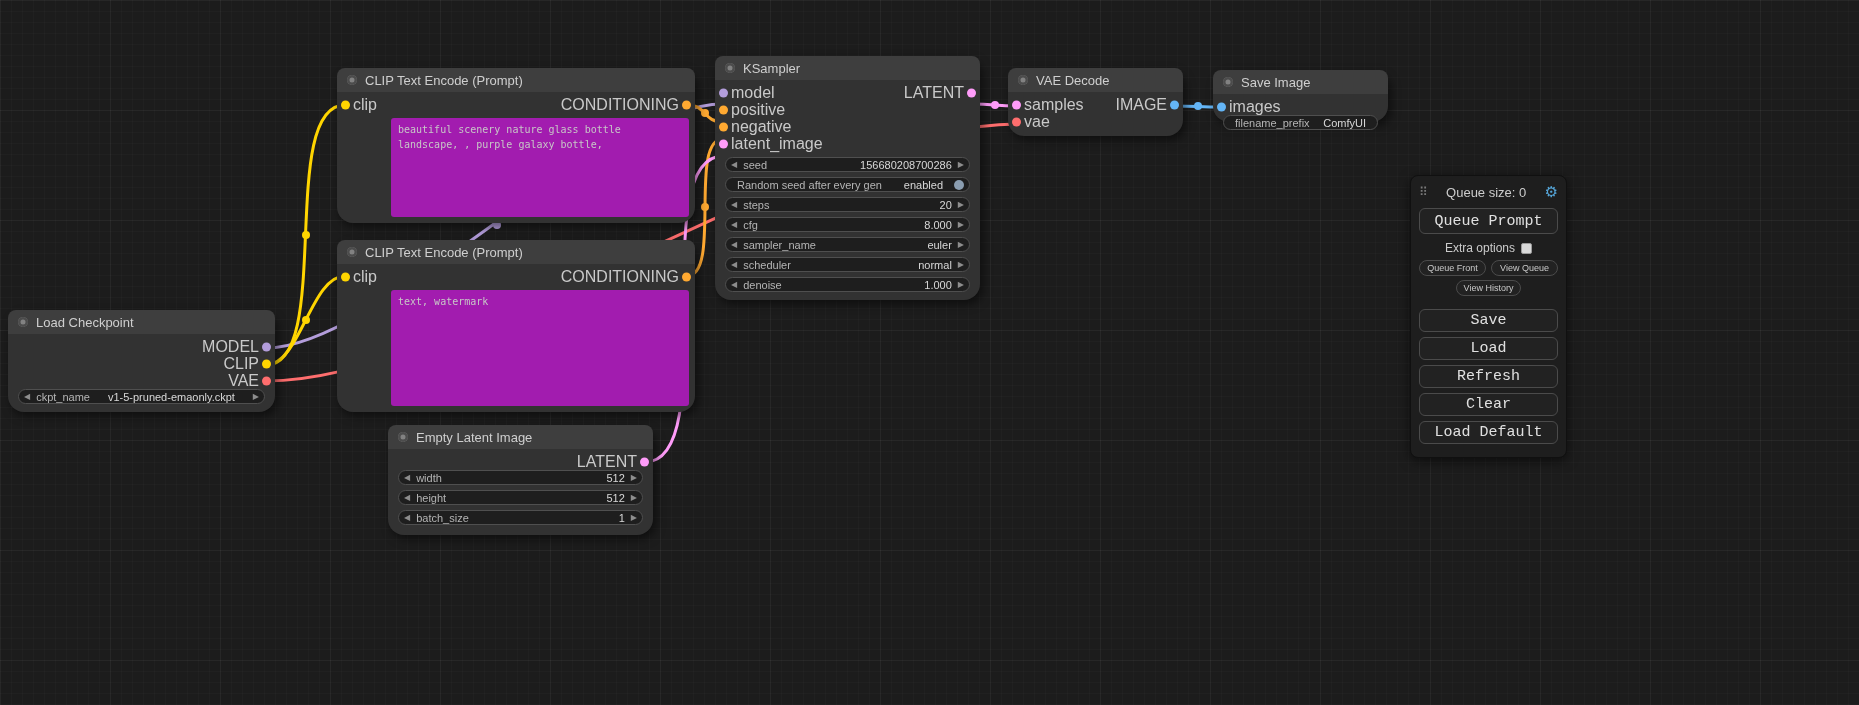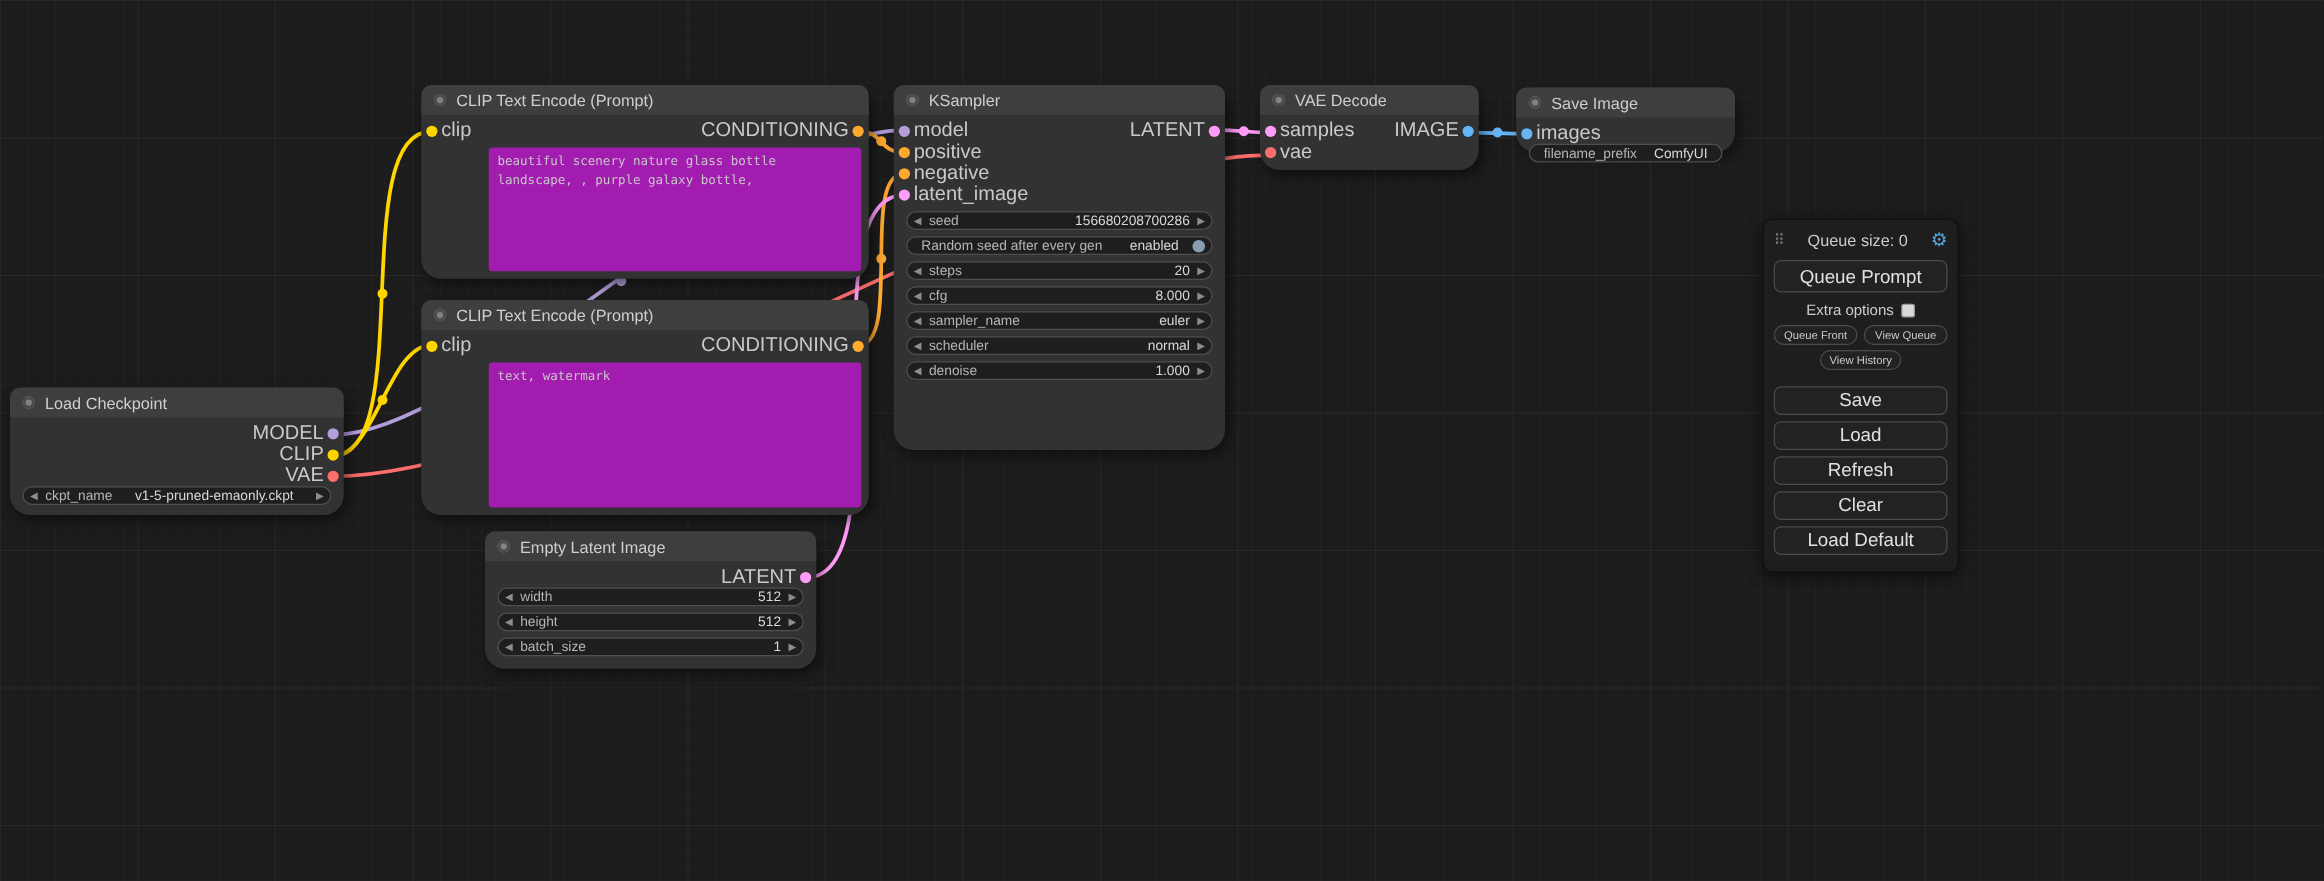--- a/index.html
+++ b/index.html
@@ -79,21 +79,21 @@
     box-shadow: 0 3px 12px rgba(0,0,0,.55);
   }
   .qhead { display:flex; align-items:center; margin-bottom:7px; }
   .qhead .drag { color:#7a7a7a; font-size:12px; cursor:grab; }
   .qhead .qsize { flex:1; text-align:center; color:#cccccc; font-size:13px; }
   .qhead .gear { color:#55a5d8; font-size:15px; cursor:pointer; }
   .qbig {
     display:block; width:100%;
     background:#222222; border:1px solid #4b4b4b; border-radius:6px;
     color:#e0e0e0; font-size:15px; height:23px; margin-bottom:5px;
-    font-family:Liberation Sans, sans-serif; cursor:pointer;
+    font-family:Liberation Mono, monospace; cursor:pointer;
   }
   .qprompt { height:26px; margin-bottom:7px; }
   .qextra { display:flex; justify-content:center; align-items:center; gap:6px; color:#cccccc; font-size:12px; margin-bottom:5px; }
   .qcheck { width:11px; height:11px; background:#d9d9d9; border-radius:2px; border:1px solid #9a9a9a; cursor:pointer; }
   .qrow { display:flex; gap:5px; justify-content:center; margin-bottom:4px; }
   .qrow.last { margin-bottom:13px; }
   .qsmall {
     background:#222222; border:1px solid #4b4b4b; border-radius:9px;
     color:#c9c9c9; font-size:9px; padding:2px 7px;
     font-family:"Liberation Sans", sans-serif; cursor:pointer;
@@ -209,21 +209,21 @@
       <span class="arr">▶</span>
     </div>
     <div class="widget">
       <span class="arr">◀</span>
       <span class="wl">batch_size</span>
       <span class="wv">1</span>
       <span class="arr">▶</span>
     </div>
   </div>
 
-  <div class="node" style="left:715px;top:68px;width:265px;height:292px">
+  <div class="node" style="left:715px;top:56px;width:265px;height:244px">
     <div class="ntitle">
       <span class="ndot"></span>
       <span>KSampler</span>
     </div>
     <div class="slots">
       <div class="srow">
         <span class="port in" style="background: rgb(179, 157, 219);"></span>
         <span class="in-label">model</span>
         <span class="out-label autoleft">LATENT</span>
         <span class="port out" style="background: rgb(255, 156, 249);"></span>

